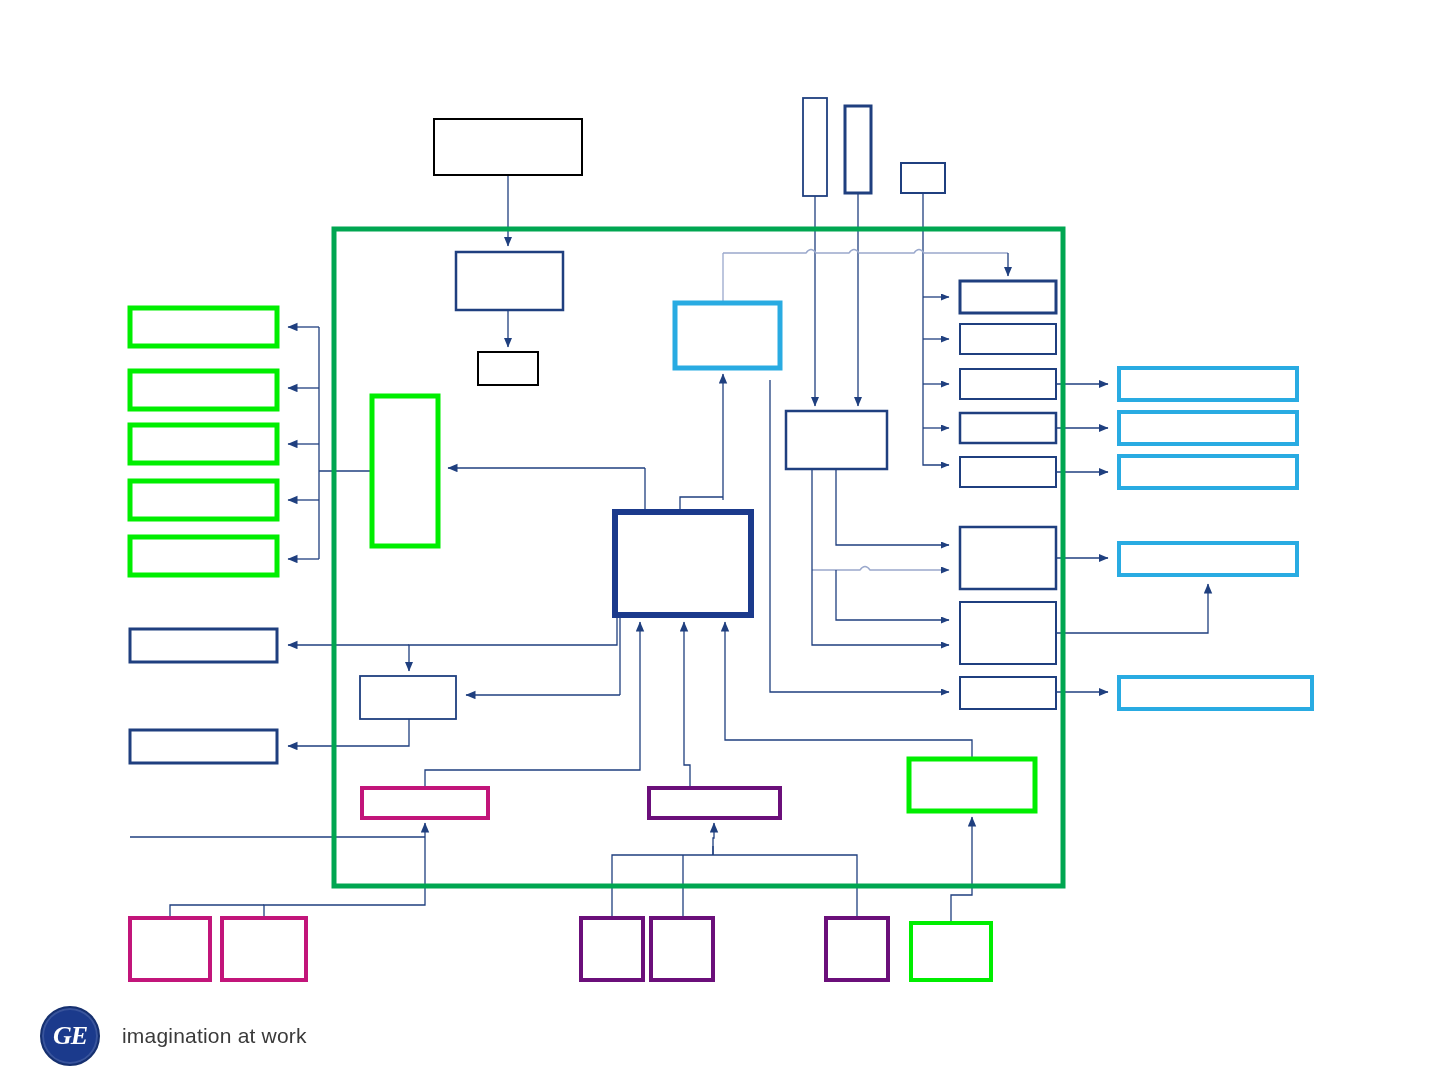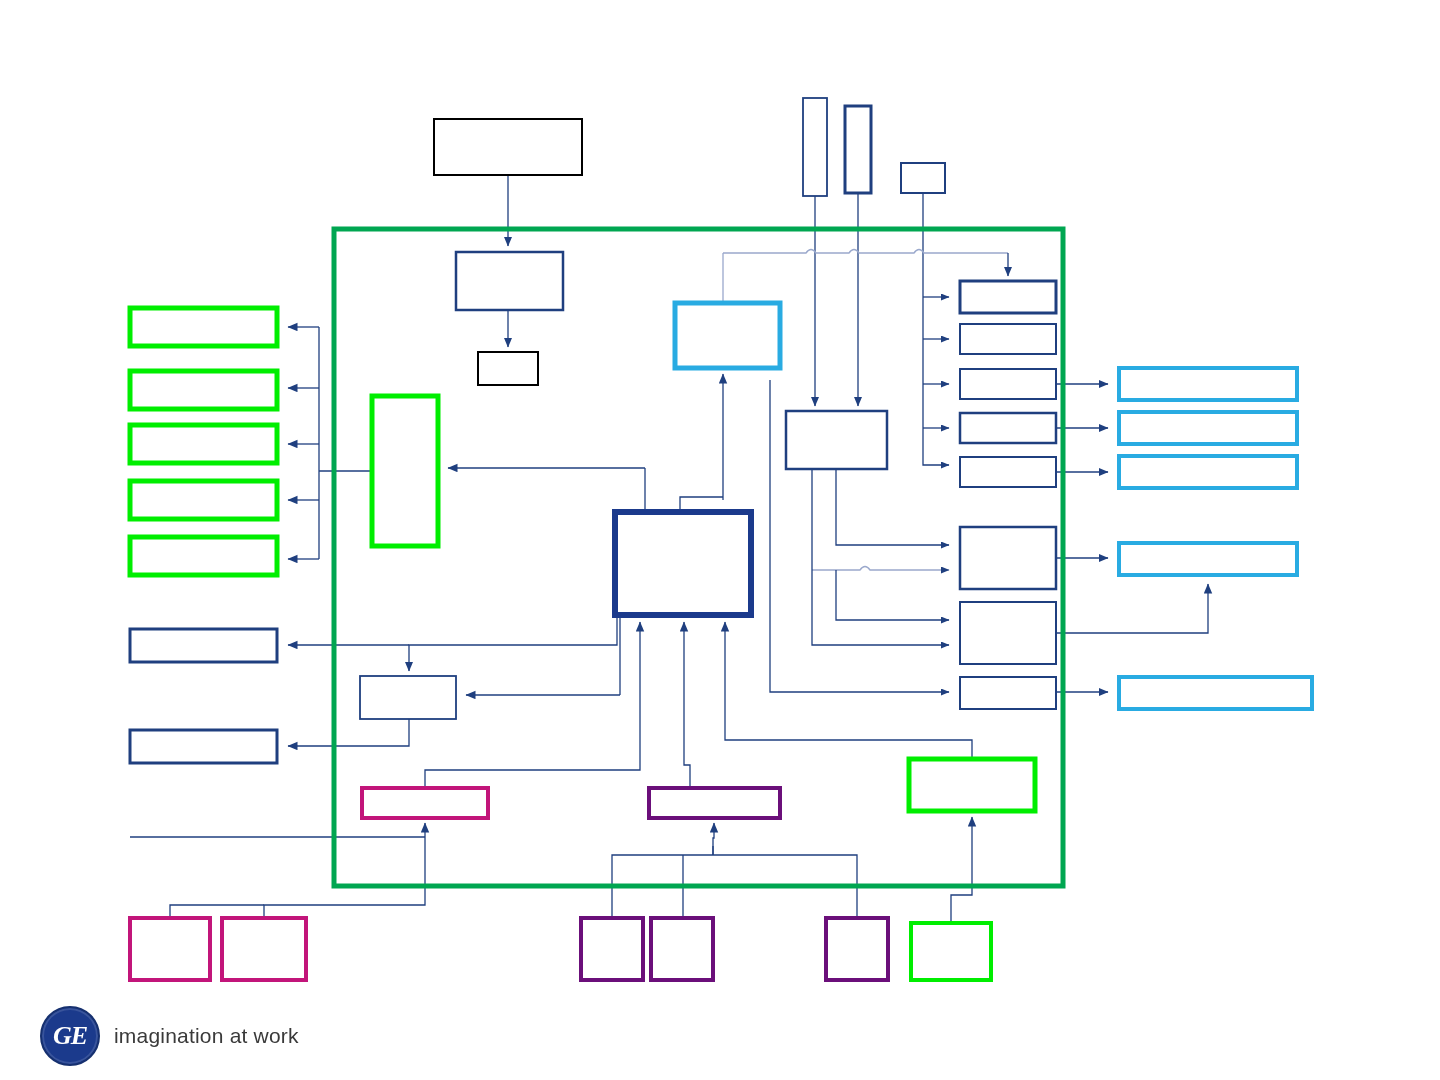--- a/index.html
+++ b/index.html
@@ -7,21 +7,21 @@
   #stage{position:relative;width:1440px;height:1080px;background:#ffffff;overflow:hidden;}
   svg#diagram{position:absolute;left:0;top:0;width:1440px;height:1080px;}
 
   
   .ge-logo{position:absolute;left:40px;top:1006px;display:flex;align-items:center;}
   .ge-mark{width:56px;height:56px;border-radius:50%;background:#1B3A8C;
            display:flex;align-items:center;justify-content:center;
            border:2px solid #16306f;box-shadow:inset 0 0 0 2px #ffffff22;}
   .ge-mark span{font-family:"Liberation Serif",serif;font-style:italic;font-weight:bold;
                 font-size:26px;color:#ffffff;letter-spacing:-1px;}
-  .ge-tag{margin-left:14px;font-size:21px;color:#3a3a3a;letter-spacing:0.2px;}
+  .ge-tag{margin-left:22px;font-size:21px;color:#3a3a3a;letter-spacing:0.2px;}
 </style>
 </head>
 <body>
 
 <div id="stage">
 
   <svg id="diagram" viewBox="0 0 1440 1080" xmlns="http://www.w3.org/2000/svg">
     <defs>
       <marker id="ah" markerWidth="11" markerHeight="11" refX="9.5" refY="4.2" orient="auto" markerUnits="userSpaceOnUse">
         <path d="M0,0 L10,4.2 L0,8.4 z" fill="#1F3F7F"></path>

